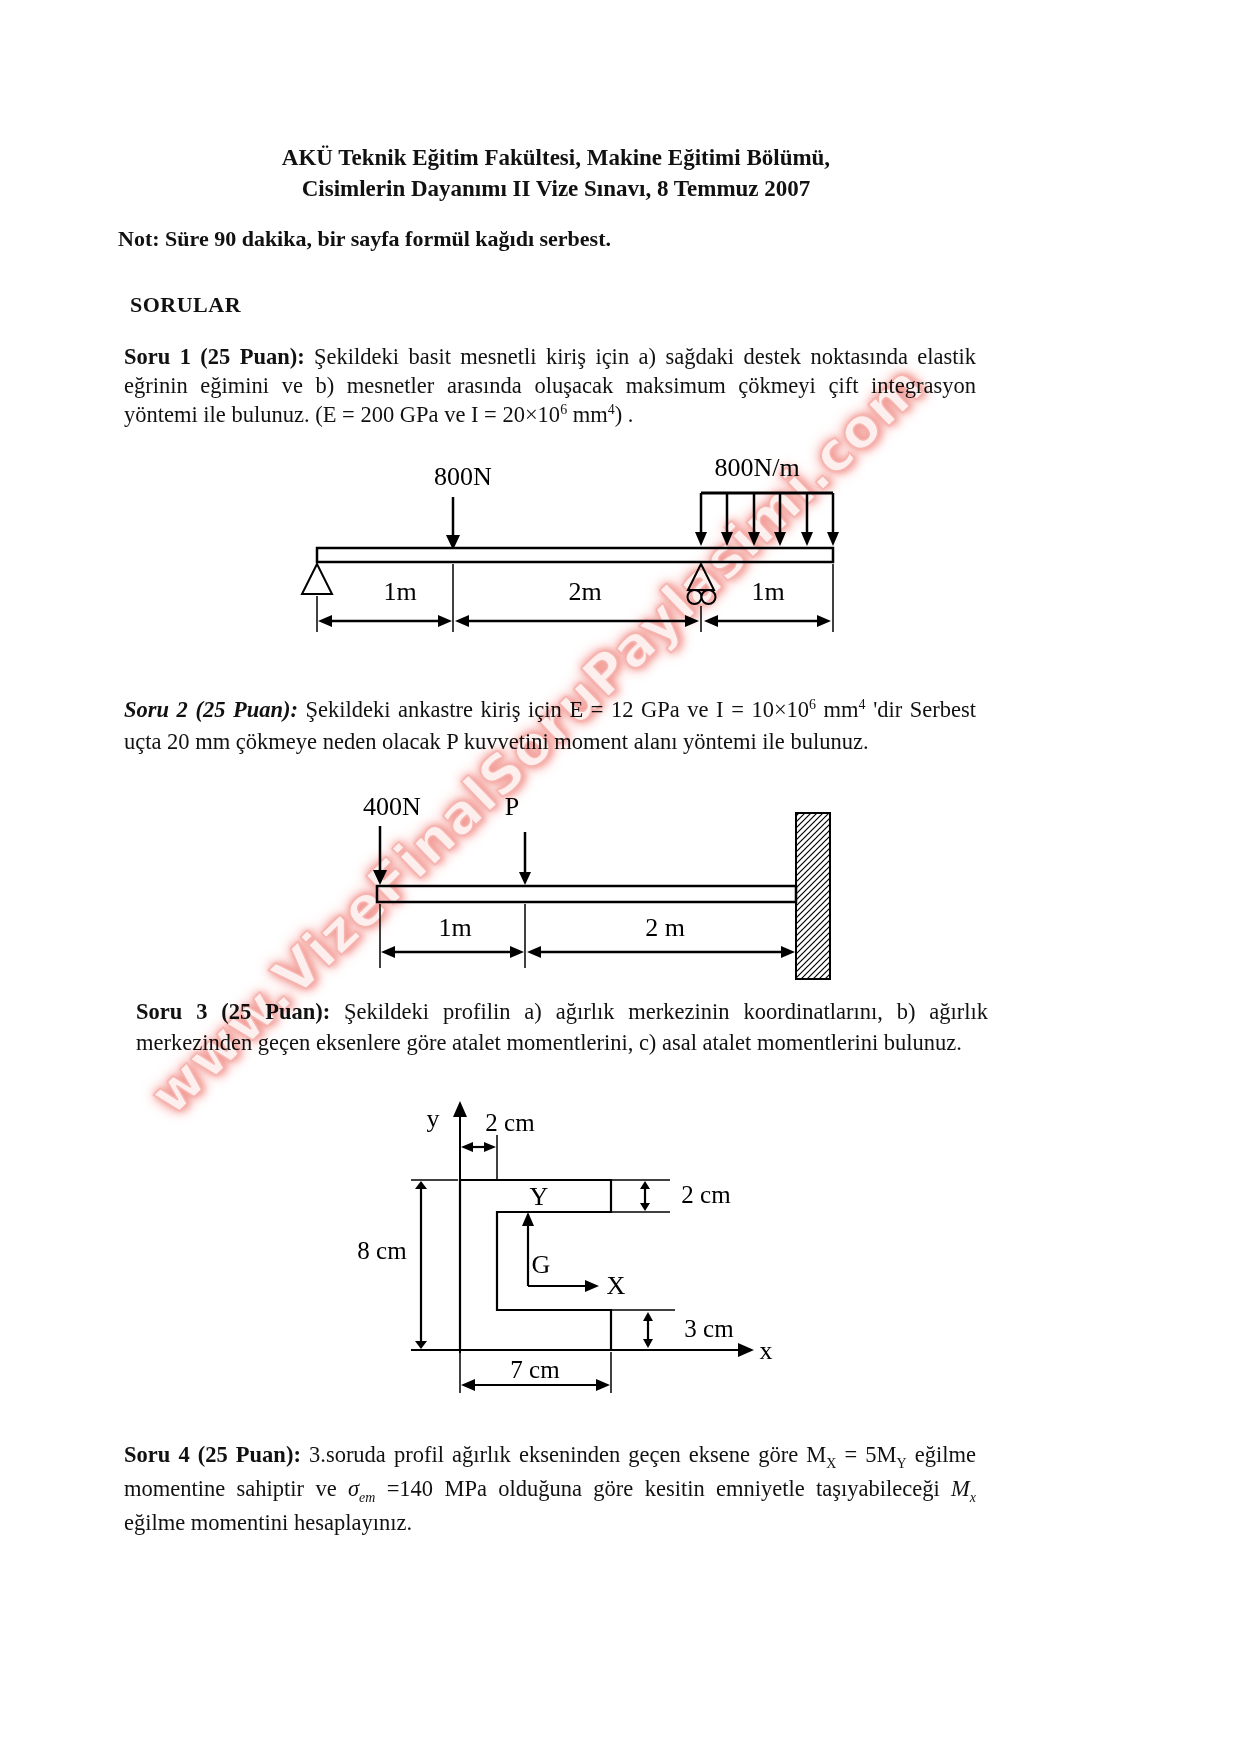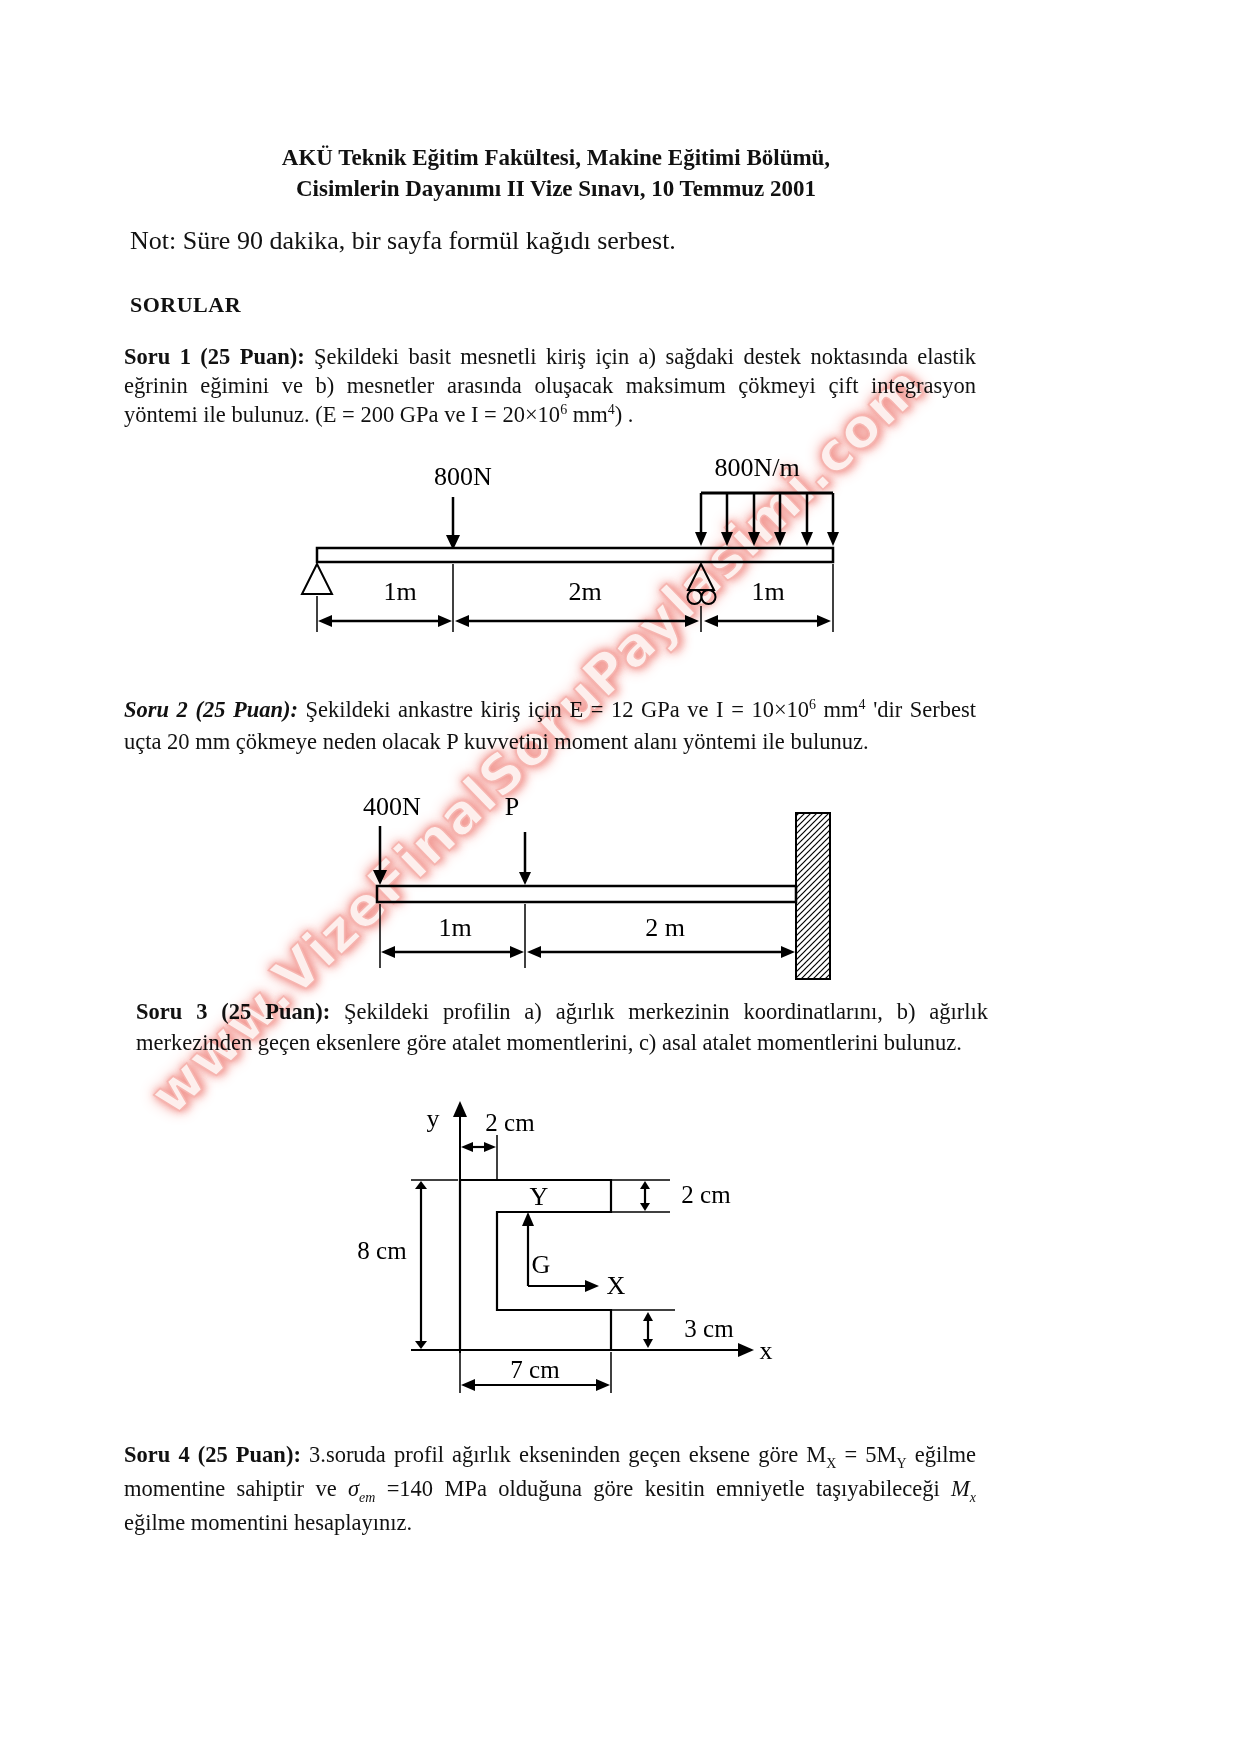--- a/index.html
+++ b/index.html
@@ -6,21 +6,21 @@
   body{
     width:1240px;height:1754px;position:relative;background:#ffffff;
     font-family:"Liberation Serif", serif;color:#111;
     overflow:hidden;
   }
   .abs{position:absolute;}
   .page-title{
     left:130px;width:852px;top:142px;text-align:center;
     font-weight:bold;font-size:23px;line-height:31px;
   }
-  .note-line{left:130px;top:226px;font-size:26px;}
+  .note-line{left:118px;top:226px;font-size:22px;font-weight:bold;}
   .sorular-heading{left:130px;width:852px;top:292px;font-weight:bold;font-size:22px;letter-spacing:0.5px;}
   .question{
     left:124px;width:852px;font-size:22.5px;line-height:29px;
     text-align:justify;
   }
   .question sup{font-size:0.62em;line-height:0;}
   .question sub{font-size:0.62em;line-height:0;}
   #soru1{top:342px;}
   #soru2{top:694px;line-height:32px;}
   #soru3{top:996px;line-height:31px;margin-left:12px;}
@@ -39,21 +39,21 @@
     z-index:5;pointer-events:none;
   }
 </style>
 </head>
 <body>
 
 <div>
 
   <div class="abs page-title">
     <div>AKÜ Teknik Eğitim Fakültesi, Makine Eğitimi Bölümü,</div>
-    <div>Cisimlerin Dayanımı II Vize Sınavı, 10 Temmuz 2001</div>
+    <div>Cisimlerin Dayanımı II Vize Sınavı, 8 Temmuz 2007</div>
   </div>
 
   <div class="abs note-line">Not: Süre 90 dakika, bir sayfa formül kağıdı serbest.</div>
 
   <div class="abs sorular-heading">SORULAR</div>
 
   <div class="abs question" id="soru1"><span style="font-weight: bold;">Soru 1 (25 Puan): </span><span>Şekildeki basit mesnetli kiriş için a) sağdaki destek noktasında elastik eğrinin eğimini ve b) mesnetler arasında oluşacak maksimum çökmeyi çift integrasyon yöntemi ile bulunuz. (E = 200 GPa ve I = 20×10</span><sup>6</sup><span> mm</span><sup>4</sup><span>) .</span></div>
   <div class="abs question" id="soru2"><span style="font-weight: bold; font-style: italic;">Soru 2 (25 Puan): </span><span> Şekildeki ankastre kiriş için E = 12 GPa ve I = 10×10</span><sup>6</sup><span> mm</span><sup>4</sup><span> 'dir  Serbest uçta 20 mm çökmeye neden olacak P kuvvetini moment alanı yöntemi ile bulunuz.</span></div>
   <div class="abs question" id="soru3"><span style="font-weight: bold;">Soru 3 (25 Puan): </span><span>  Şekildeki profilin a) ağırlık merkezinin koordinatlarını, b) ağırlık merkezinden geçen eksenlere göre atalet momentlerini, c) asal atalet momentlerini bulunuz.</span></div>
   <div class="abs question" id="soru4"><span style="font-weight: bold;">Soru 4 (25 Puan): </span><span> 3.soruda profil ağırlık ekseninden geçen eksene göre M</span><sub>X</sub><span> = 5M</span><sub>Y</sub><span> eğilme momentine sahiptir ve </span><span style="font-style: italic;">σ</span><sub style="font-style: italic;">em</sub><span> =140  MPa olduğuna göre kesitin emniyetle taşıyabileceği </span><span style="font-style: italic;">M</span><sub style="font-style: italic;">x</sub><span> eğilme momentini hesaplayınız.</span></div>

